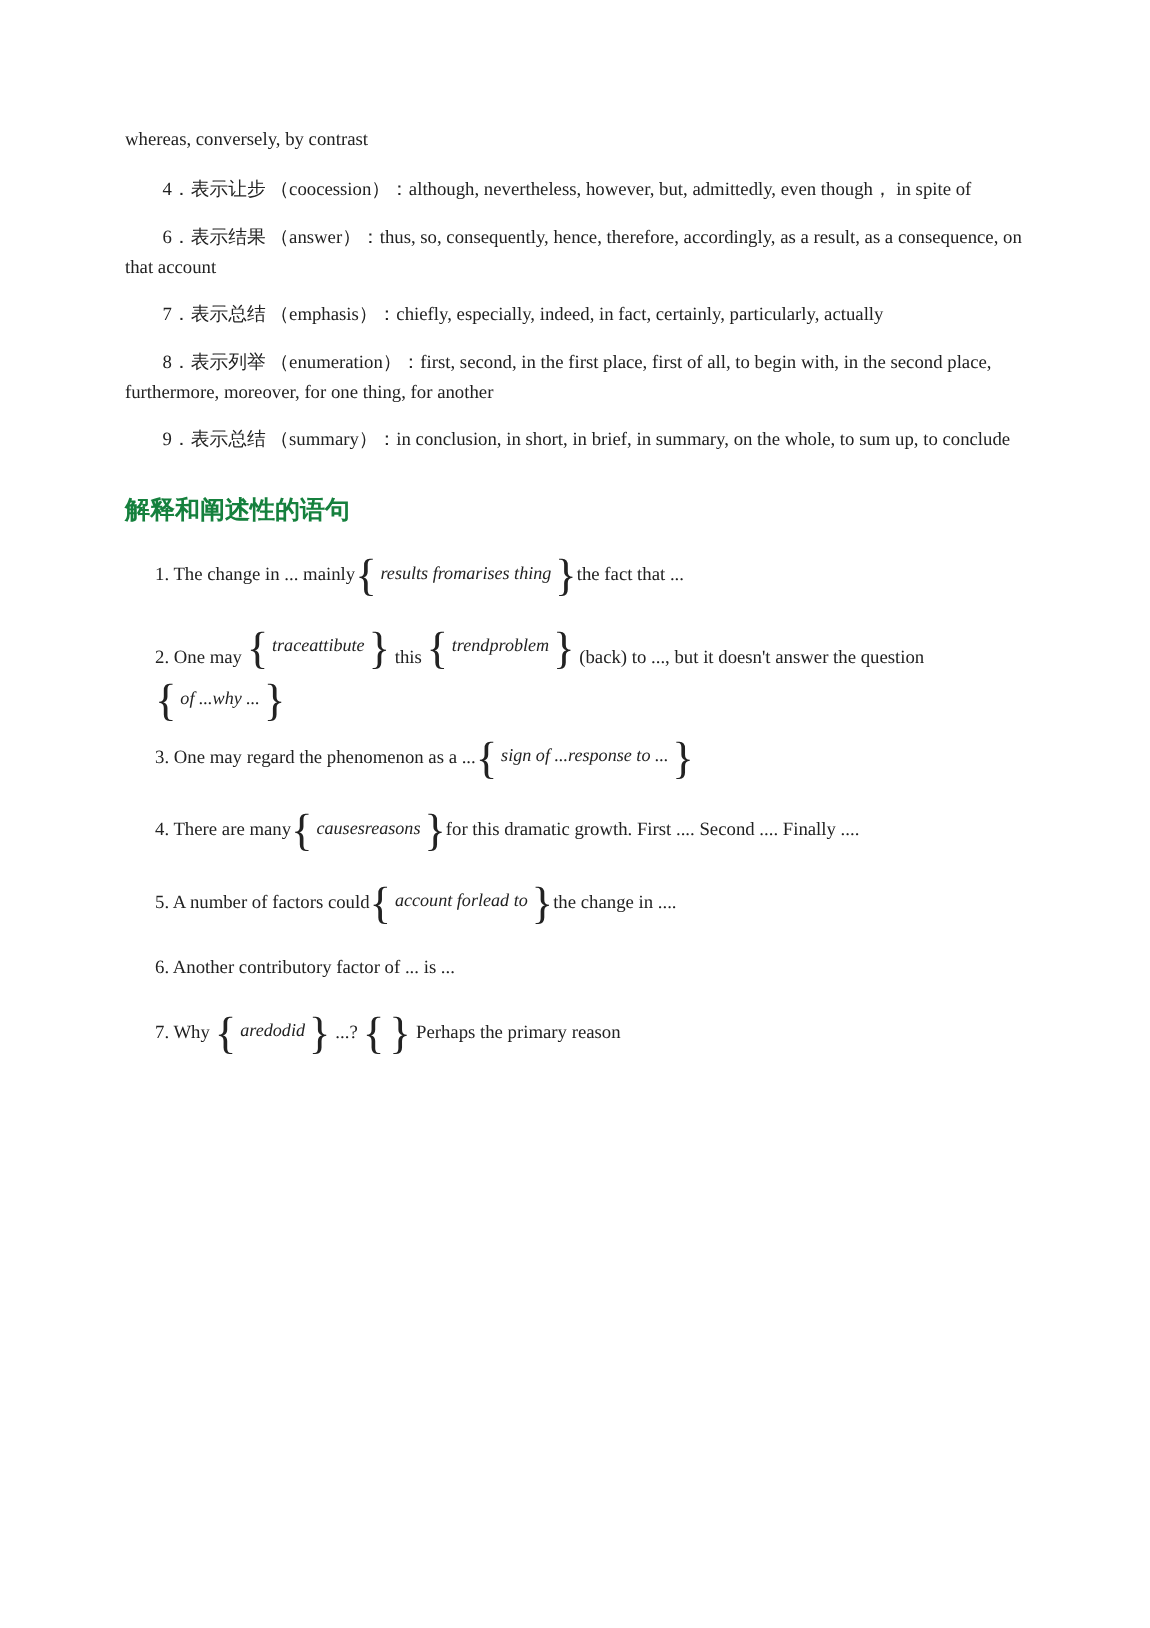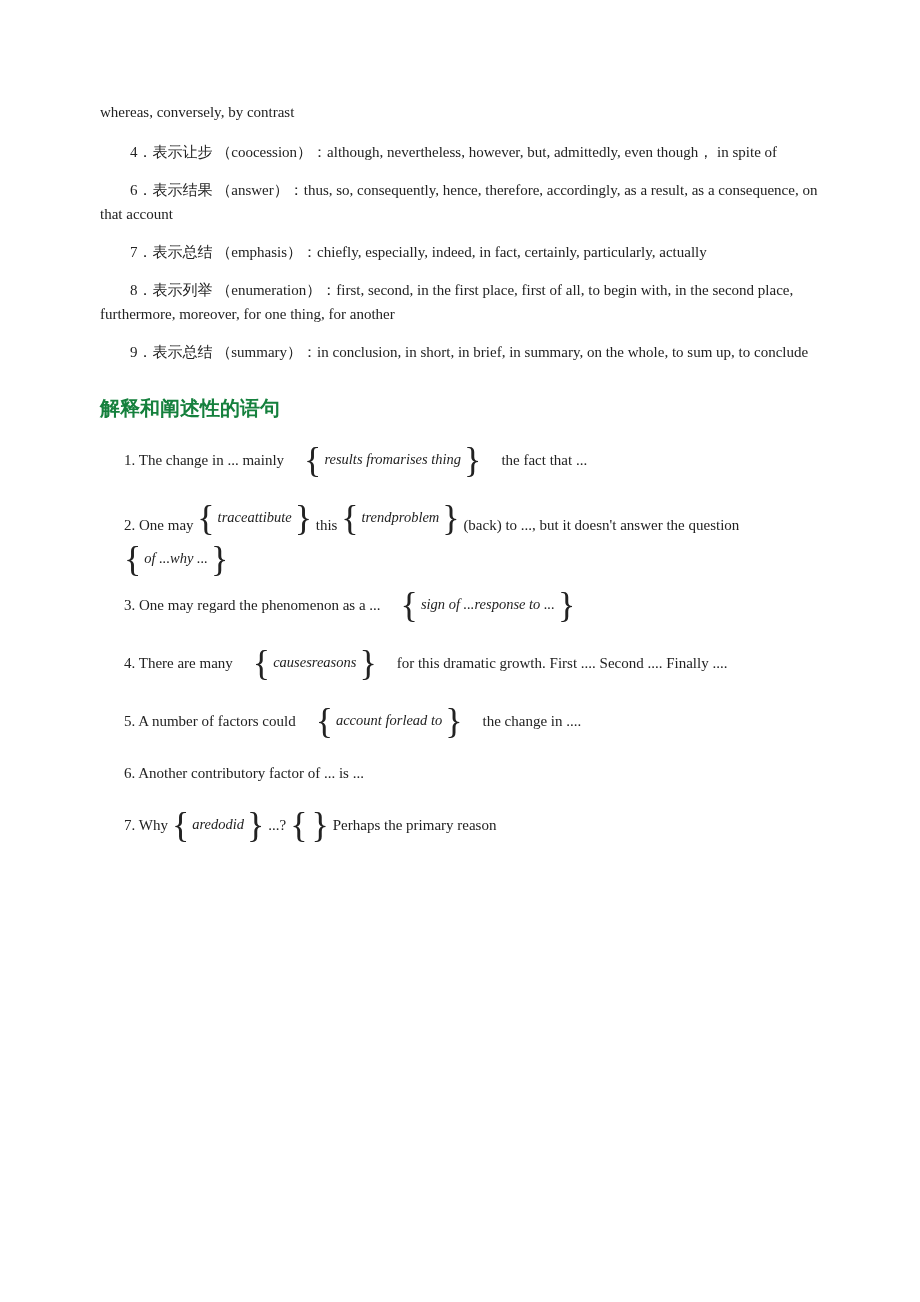--- a/index.html
+++ b/index.html
@@ -25,21 +25,21 @@
       font-size: 20px;
       font-weight: bold;
       margin: 28px 0 18px 0;
       text-indent: 0;
     }
     .sentence-block {
       margin-bottom: 22px;
       display: flex;
       flex-wrap: wrap;
       align-items: center;
-      gap: 20px;
+      gap: 0;
       padding-left: 24px;
     }
     .brace-group {
       display: inline-flex;
       align-items: center;
       gap: 2px;
     }
     .brace-items {
       display: inline-flex;
       flex-direction: row;

